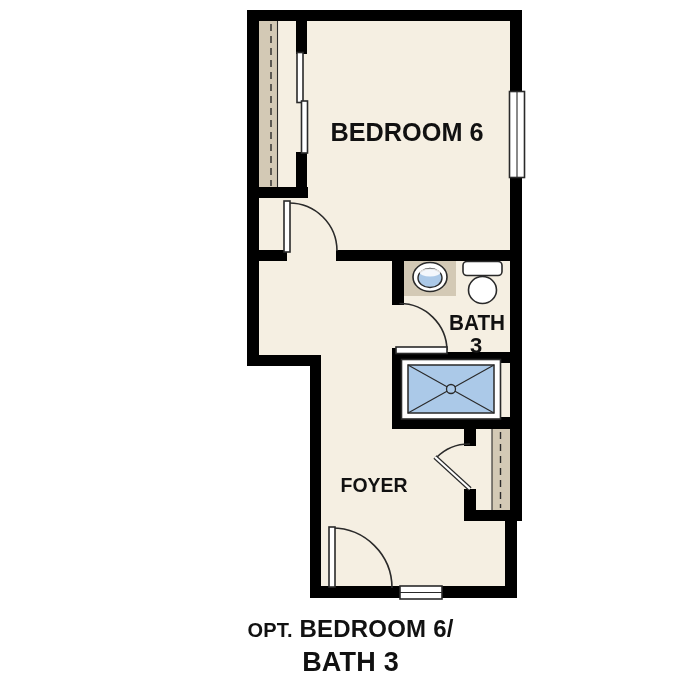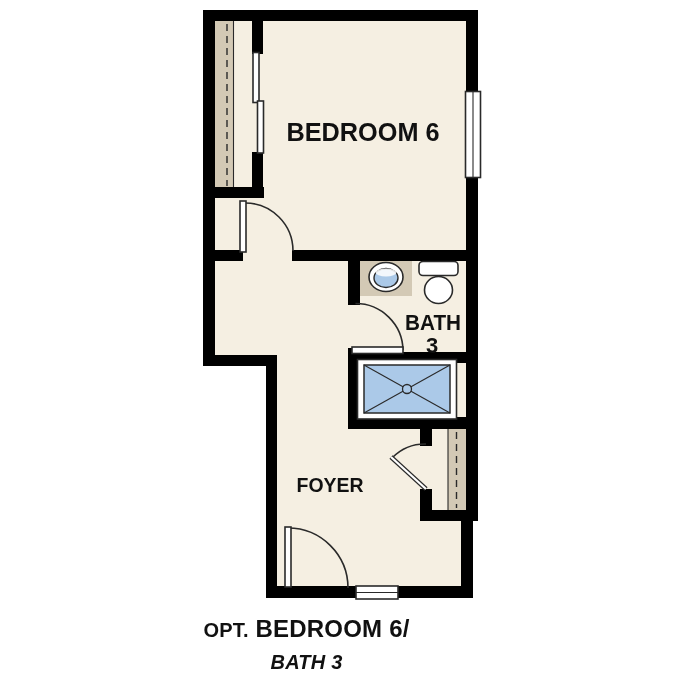--- a/index.html
+++ b/index.html
@@ -3,20 +3,21 @@
 <meta charset="utf-8">
 <style>
   html, body { margin: 0; padding: 0; }
   body { background: #ffffff; font-family: "Liberation Sans", sans-serif; }
   #stage {
     position: relative;
     width: 613px;
     height: 687px;
     background: var(--background, #fff);
     overflow: hidden;
+    margin-left: 44px;
   }
   svg { display: block; }
 
   .floor   { fill: var(--floor, #F5EFE2); }
   .wall    { fill: var(--wall, #000); }
   .tan     { fill: var(--closet, #D3C9B5); }
   .blue    { fill: var(--fixture_blue, #ABC9E8); }
   .whitefix{ fill: #ffffff; stroke: var(--line, #222); stroke-width: 1.6; }
   .ln      { fill: none; stroke: var(--line, #222); stroke-width: 1.6; }
   .thin    { fill: none; stroke: var(--line, #222); stroke-width: 1.1; }
@@ -36,21 +37,21 @@
     left: 0;
     width: 100%;
     text-align: center;
     color: var(--text, #111);
     font-weight: bold;
     line-height: 31px;
     letter-spacing: 0.2px;
   }
   #caption .cap-prefix { font-size: 20px; }
   #caption .cap-rest   { font-size: 24px; }
-  #caption .cap-line2  { font-size: 20px; font-style: italic; }
+  #caption .cap-line2  { font-size: 27px; }
 </style>
 </head>
 <body>
 
 <div id="stage">
   <svg width="687" height="687" viewBox="0 0 687 687">
 
     <polygon class="floor" points="203,10 478,10 478,521 473,521 473,598 266,598 266,366 203,366"></polygon>
 
     <rect class="tan" x="214" y="21" width="19" height="166"></rect>

